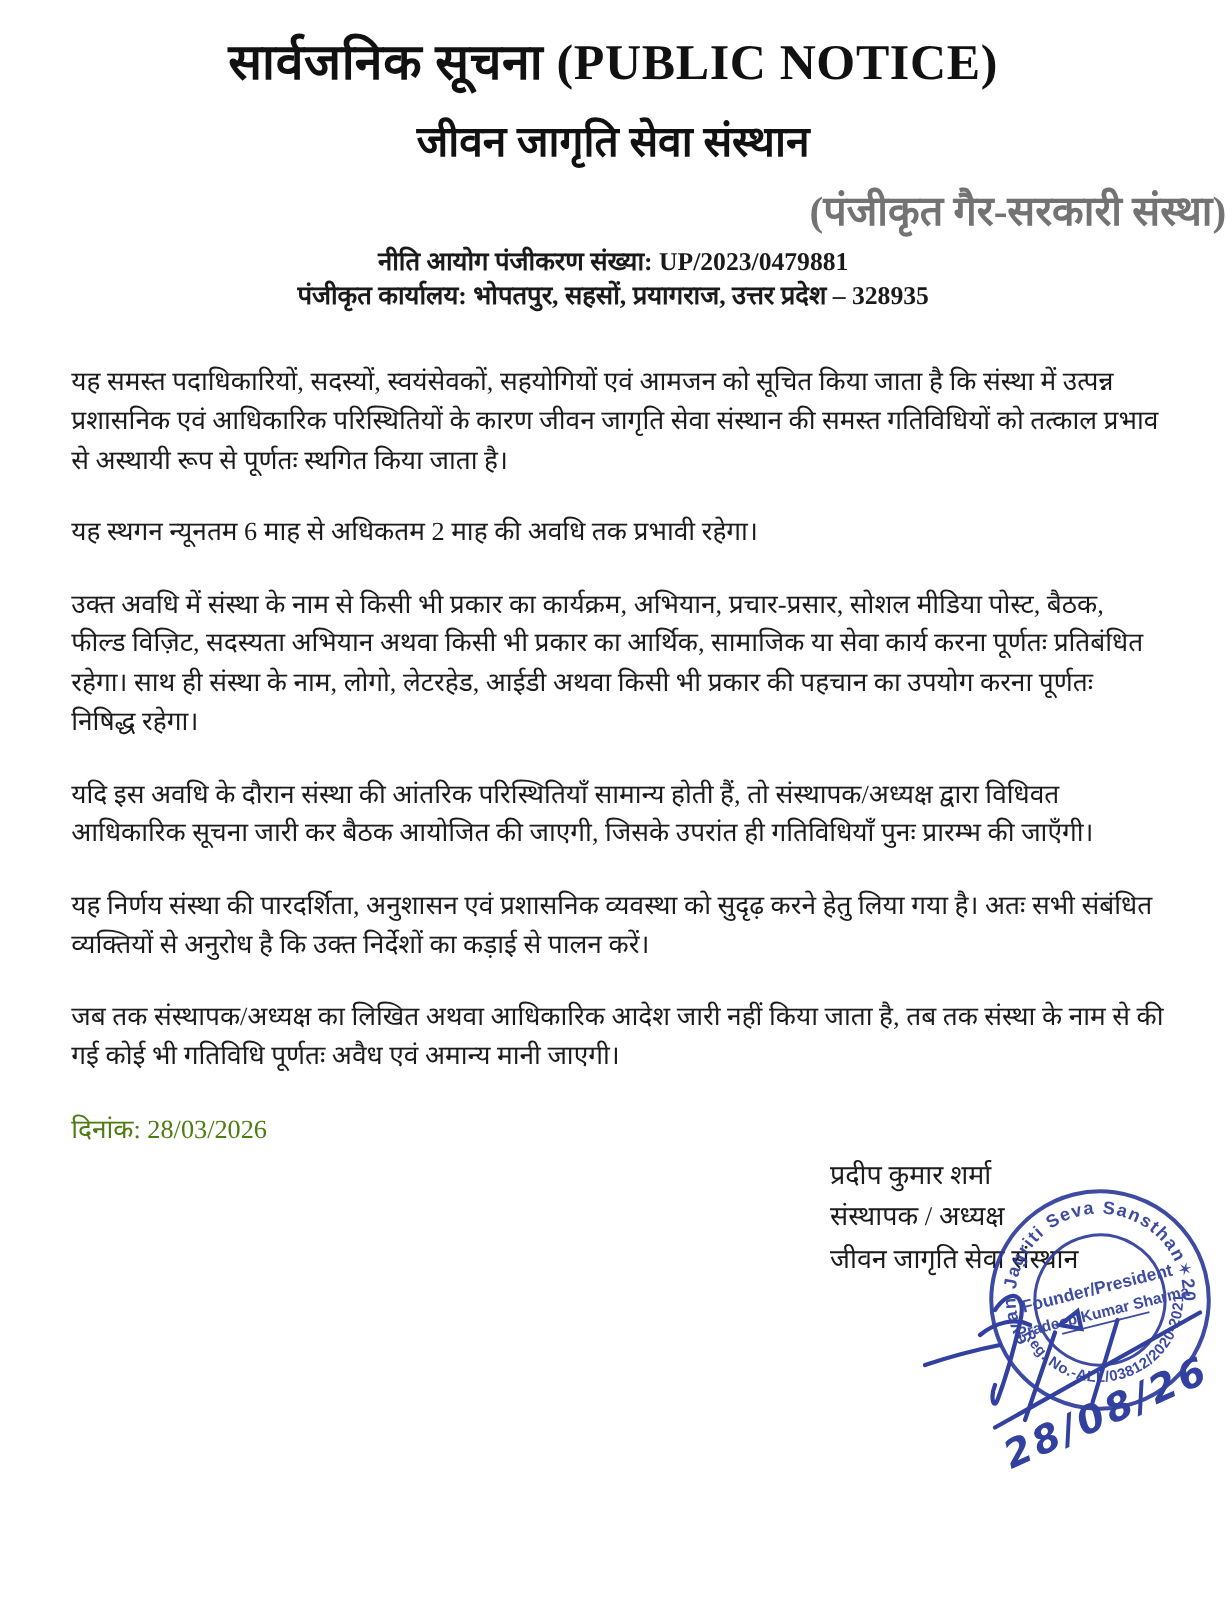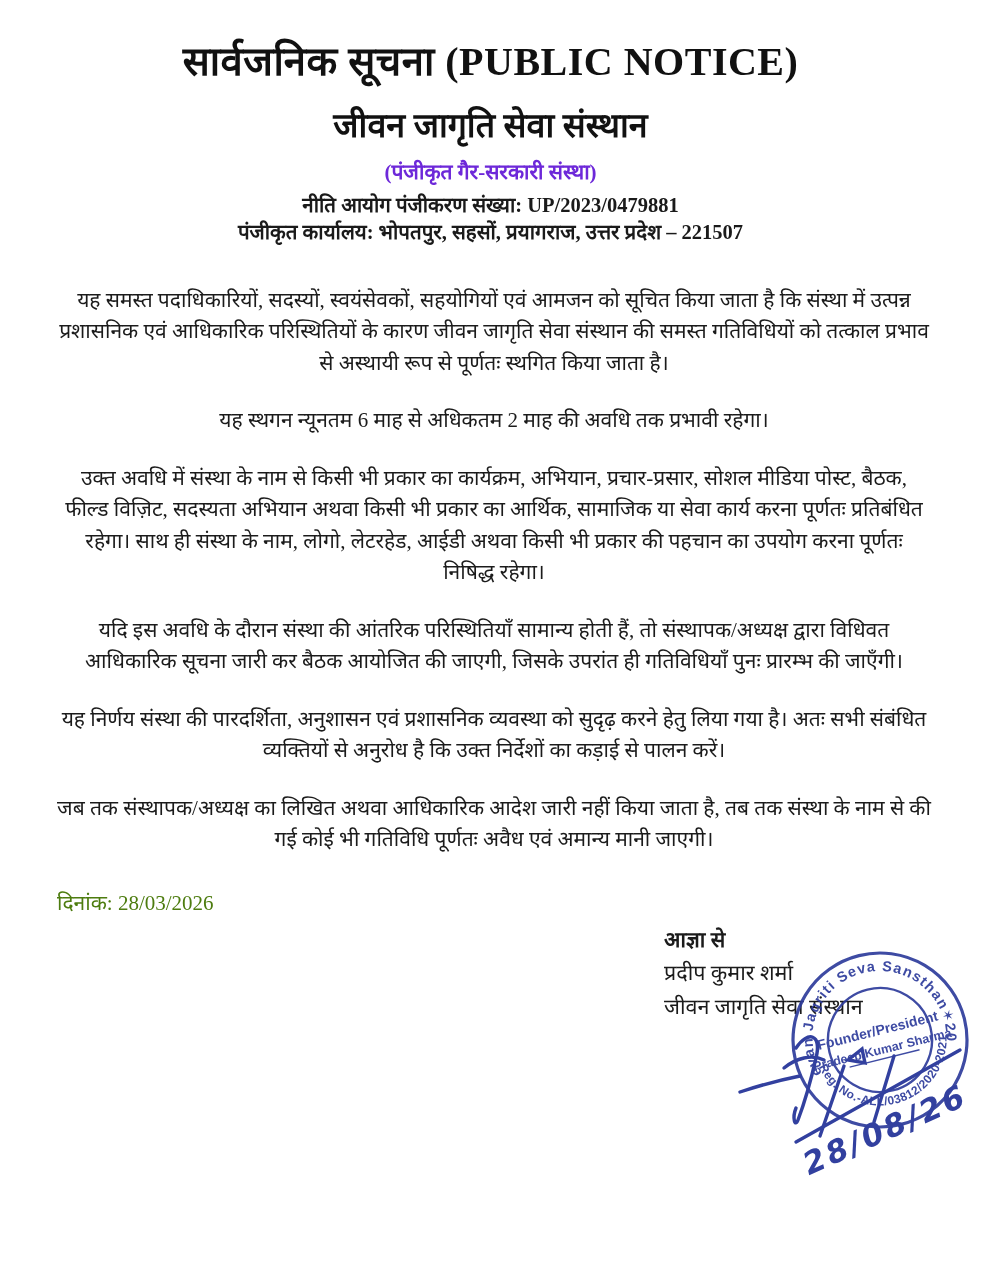--- a/index.html
+++ b/index.html
@@ -9,50 +9,51 @@
     width: 981px;
     height: 1280px;
     margin: 0 auto;
     background: #ffffff;
     color: #161616;
     font-family: "Liberation Serif", "DejaVu Serif", serif;
     overflow: hidden;
   }
   .doc-header {
     text-align: center;
-    padding-top: 32px;
+    padding-top: 20px;
   }
   .notice-title {
     font-size: 40px;
     font-weight: bold;
     letter-spacing: 0.5px;
     margin-bottom: 14px;
     color: #111;
   }
   .org-name {
     font-size: 34px;
     font-weight: bold;
     margin-bottom: 10px;
     color: #111;
   }
   .org-type {
-    font-size: 21px;
+    font-size: 33px;
     font-weight: bold;
     margin-bottom: 7px;
-    color: #6d28d9;
+    color: #737373;
+    text-align: right;
   }
   .info-line {
     font-size: 20.5px;
     font-weight: 600;
     line-height: 1.33;
     color: #1a1a1a;
   }
   .doc-body {
     margin: 38px 50px 0 57px;
-    text-align: center;
+    text-align: left;
   }
   .doc-body p {
     font-size: 21px;
     line-height: 1.5;
     margin-bottom: 26px;
     color: #1b1b1b;
   }
   .date-line {
     position: absolute;
     left: 57px;
@@ -95,37 +96,37 @@
 </head>
 <body>
 
 <div class="page">
 
   <header class="doc-header">
     <div class="notice-title">सार्वजनिक सूचना (PUBLIC NOTICE)</div>
     <div class="org-name">जीवन जागृति सेवा संस्थान</div>
     <div class="org-type">(पंजीकृत गैर-सरकारी संस्था)</div>
     <div class="info-line">नीति आयोग पंजीकरण संख्या: UP/2023/0479881</div>
-    <div class="info-line">पंजीकृत कार्यालय: भोपतपुर, सहसों, प्रयागराज, उत्तर प्रदेश – 221507</div>
+    <div class="info-line">पंजीकृत कार्यालय: भोपतपुर, सहसों, प्रयागराज, उत्तर प्रदेश – 328935</div>
   </header>
 
   <main class="doc-body">
     <p>यह समस्त पदाधिकारियों, सदस्यों, स्वयंसेवकों, सहयोगियों एवं आमजन को सूचित किया जाता है कि संस्था में उत्पन्न प्रशासनिक एवं आधिकारिक परिस्थितियों के कारण जीवन जागृति सेवा संस्थान की समस्त गतिविधियों को तत्काल प्रभाव से अस्थायी रूप से पूर्णतः स्थगित किया जाता है।</p>
     <p>यह स्थगन न्यूनतम 6 माह से अधिकतम 2 माह की अवधि तक प्रभावी रहेगा।</p>
     <p>उक्त अवधि में संस्था के नाम से किसी भी प्रकार का कार्यक्रम, अभियान, प्रचार-प्रसार, सोशल मीडिया पोस्ट, बैठक, फील्ड विज़िट, सदस्यता अभियान अथवा किसी भी प्रकार का आर्थिक, सामाजिक या सेवा कार्य करना पूर्णतः प्रतिबंधित रहेगा। साथ ही संस्था के नाम, लोगो, लेटरहेड, आईडी अथवा किसी भी प्रकार की पहचान का उपयोग करना पूर्णतः निषिद्ध रहेगा।</p>
     <p>यदि इस अवधि के दौरान संस्था की आंतरिक परिस्थितियाँ सामान्य होती हैं, तो संस्थापक/अध्यक्ष द्वारा विधिवत आधिकारिक सूचना जारी कर बैठक आयोजित की जाएगी, जिसके उपरांत ही गतिविधियाँ पुनः प्रारम्भ की जाएँगी।</p>
     <p>यह निर्णय संस्था की पारदर्शिता, अनुशासन एवं प्रशासनिक व्यवस्था को सुदृढ़ करने हेतु लिया गया है। अतः सभी संबंधित व्यक्तियों से अनुरोध है कि उक्त निर्देशों का कड़ाई से पालन करें।</p>
     <p>जब तक संस्थापक/अध्यक्ष का लिखित अथवा आधिकारिक आदेश जारी नहीं किया जाता है, तब तक संस्था के नाम से की गई कोई भी गतिविधि पूर्णतः अवैध एवं अमान्य मानी जाएगी।</p>
   </main>
 
   <div class="date-line">दिनांक: 28/03/2026</div>
 
   <div class="signature-block">
-    <div class="by-order">आज्ञा से</div>
     <div>प्रदीप कुमार शर्मा</div>
+    <div>संस्थापक / अध्यक्ष</div>
     <div>जीवन जागृति सेवा संस्थान</div>
   </div>
 
   <div class="stamp-wrap">
     <svg width="204" height="204" viewBox="0 0 204 204">
       <defs>
         <path id="arc-top" d="M 37.5,118 A 67,67 0 1 1 166.5,118" fill="none"></path>
         <path id="arc-bottom" d="M 36,112 A 67,67 0 0 0 168,112" fill="none"></path>
       </defs>
       <circle cx="102" cy="102" r="87" fill="none" stroke="#2e3c9c" stroke-width="3.2"></circle>

